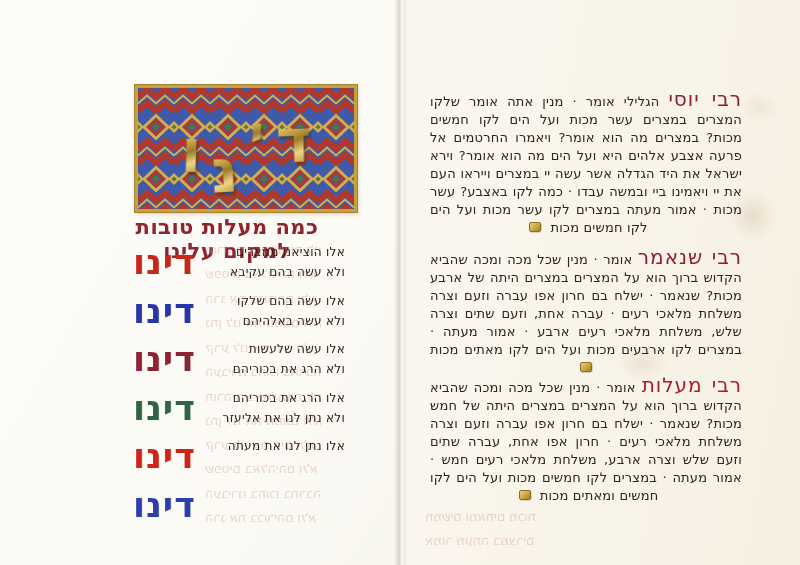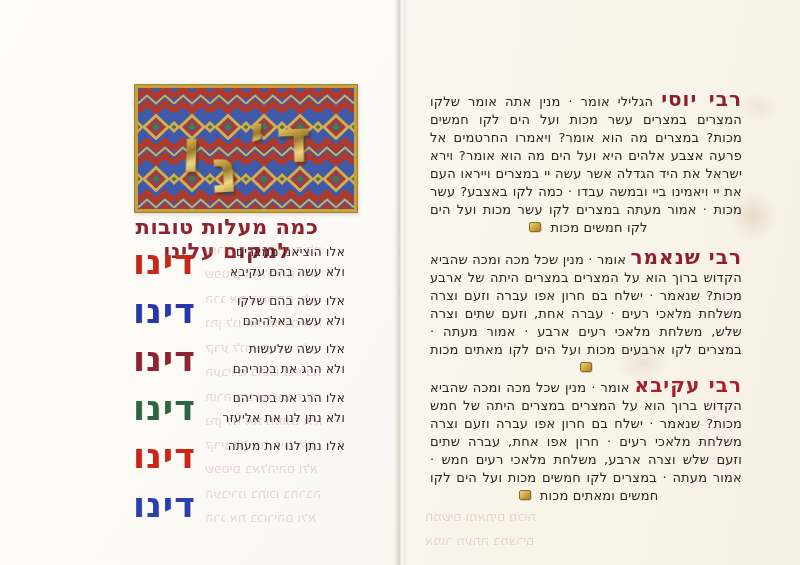--- a/index.html
+++ b/index.html
@@ -37,21 +37,21 @@
   .stanza{position:relative;min-height:40px;}
   .stanza-lines{direction:rtl;text-align:right;font-size:12px;line-height:20px;color:#2b2118;
                 letter-spacing:.3px;}
   .dayenu{position:absolute;left:0;top:1px;font-size:35px;font-weight:bold;letter-spacing:1px;
           line-height:38px;text-shadow:.4px .4px 0 rgba(60,20,20,.25);}
 
   
   .para{position:absolute;left:30px;width:312px;direction:rtl;text-align:justify;text-align-last:center;
         font-size:13px;line-height:18px;color:#2e251c;letter-spacing:.2px;margin:0;z-index:2;}
   .para-1{top:90px;} .para-2{top:248px;} .para-3{top:376px;}
-  .rubric{font-weight:bold;font-size:20px;letter-spacing:1px;line-height:18px;}
+  .rubric{font-weight:normal;font-size:20px;letter-spacing:1px;line-height:18px;}
   .end-mark{display:inline-block;width:10px;height:8px;border-radius:2px;vertical-align:baseline;
             background:linear-gradient(135deg,#ecd57c,#c7a13c 60%,#a5822c);border:1px solid #8a6d20;
             margin:0 5px;box-shadow:.5px .5px 0 rgba(80,60,20,.4);}
 
   
   .ghost{position:absolute;direction:rtl;text-align:right;transform:scaleX(-1);color:#cf9f94;
          opacity:.42;filter:blur(.5px);font-size:12.5px;line-height:24px;z-index:1;pointer-events:none;}
   .ghost div{white-space:nowrap;overflow:hidden;}
 
   
@@ -183,21 +183,21 @@
 
     <p class="para para-1">
       <span class="rubric" style="color: rgb(142, 31, 44);">רבי יוסי</span><span> הגלילי אומר · מנין אתה אומר שלקו המצרים במצרים עשר מכות ועל הים לקו חמשים מכות? במצרים מה הוא אומר? ויאמרו החרטמים אל פרעה אצבע אלהים היא ועל הים מה הוא אומר? וירא ישראל את היד הגדלה אשר עשה יי במצרים וייראו העם את יי ויאמינו ביי ובמשה עבדו · כמה לקו באצבע? עשר מכות · אמור מעתה במצרים לקו עשר מכות ועל הים לקו חמשים מכות </span><span class="end-mark"></span>
     </p>
 
     <p class="para para-2">
       <span class="rubric" style="color: rgb(142, 31, 44);">רבי שנאמר</span><span> אומר · מנין שכל מכה ומכה שהביא הקדוש ברוך הוא על המצרים במצרים היתה של ארבע מכות? שנאמר · ישלח בם חרון אפו עברה וזעם וצרה משלחת מלאכי רעים · עברה אחת, וזעם שתים וצרה שלש, משלחת מלאכי רעים ארבע · אמור מעתה · במצרים לקו ארבעים מכות ועל הים לקו מאתים מכות </span><span class="end-mark"></span>
     </p>
 
     <p class="para para-3">
-      <span class="rubric" style="color: rgb(165, 32, 44);">רבי עקיבא</span><span> אומר · מנין שכל מכה ומכה שהביא הקדוש ברוך הוא על המצרים במצרים היתה של חמש מכות? שנאמר · ישלח בם חרון אפו עברה וזעם וצרה משלחת מלאכי רעים · חרון אפו אחת, עברה שתים וזעם שלש וצרה ארבע, משלחת מלאכי רעים חמש · אמור מעתה · במצרים לקו חמשים מכות ועל הים לקו חמשים ומאתים מכות </span><span class="end-mark"></span>
+      <span class="rubric" style="color: rgb(165, 32, 44);">רבי מעלות</span><span> אומר · מנין שכל מכה ומכה שהביא הקדוש ברוך הוא על המצרים במצרים היתה של חמש מכות? שנאמר · ישלח בם חרון אפו עברה וזעם וצרה משלחת מלאכי רעים · חרון אפו אחת, עברה שתים וזעם שלש וצרה ארבע, משלחת מלאכי רעים חמש · אמור מעתה · במצרים לקו חמשים מכות ועל הים לקו חמשים ומאתים מכות </span><span class="end-mark"></span>
     </p>
 
     <div class="ghost" style="left:25px;top:505px;width:220px;">
       <div>חמשים ומאתים מכות</div>
       <div>אמור מעתה במצרים</div>
     </div>
   </div>
 
   <div class="spine"></div>
 </div>

